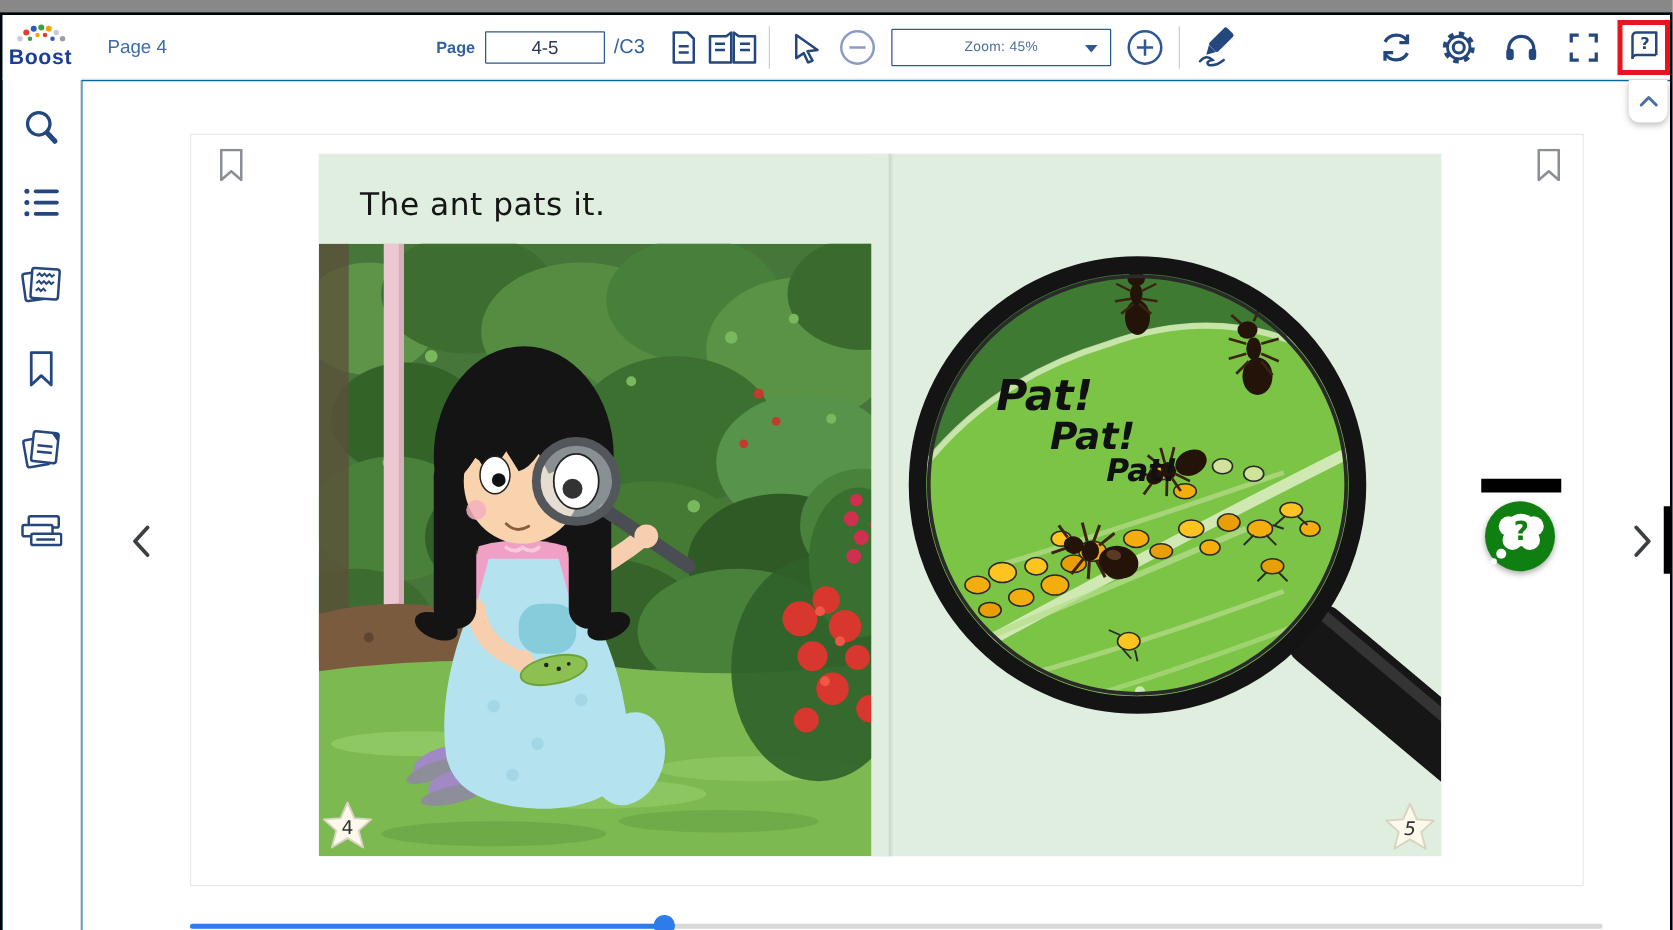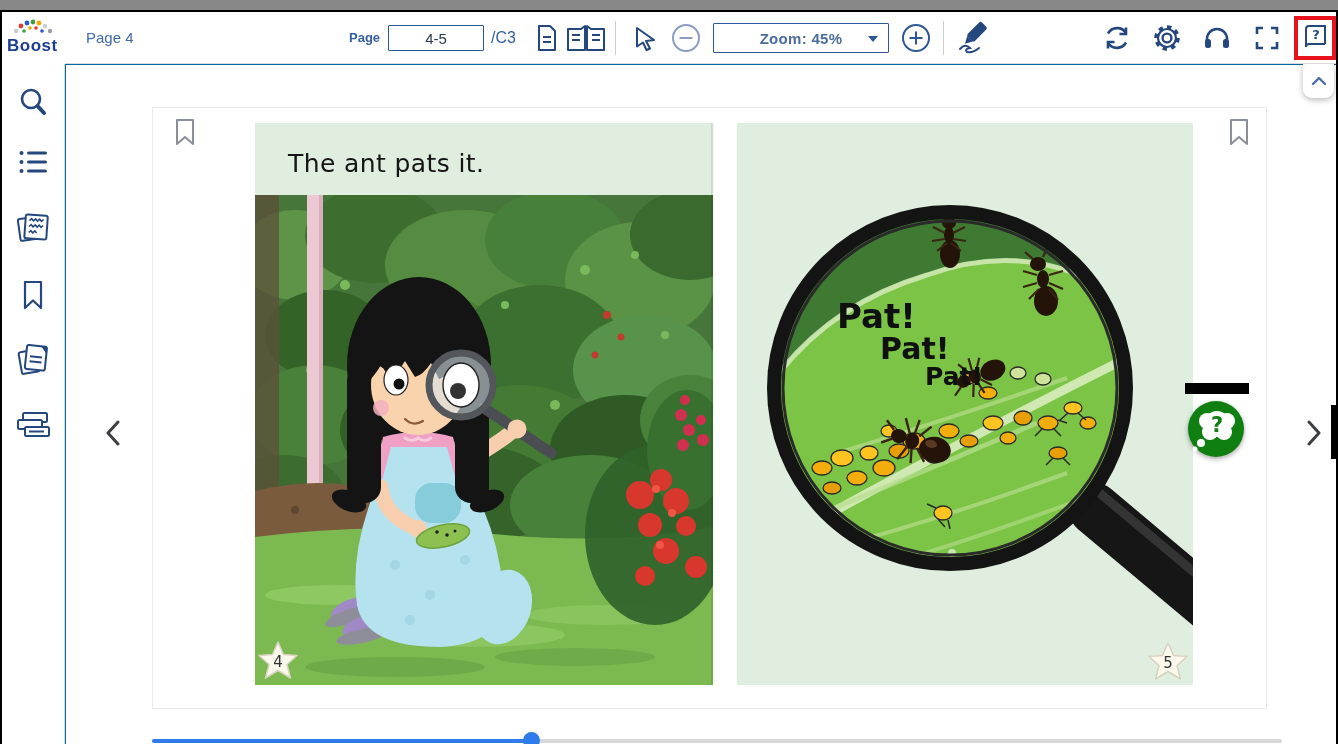--- a/index.html
+++ b/index.html
@@ -30,21 +30,21 @@
     font-size:15px; color:#2b3a52; font-family:"Liberation Sans",sans-serif; background:#fff;
   }
   .page-suffix { position:absolute; left:489px; top:0; height:52px; line-height:52px; font-size:16px; color:#33609f; }
   .hicon { position:absolute; top:8px; width:36px; height:36px; display:flex; align-items:center; justify-content:center; cursor:pointer; background:none; border:none; }
   .vdivider { position:absolute; top:9px; width:1px; height:34px; background:#cfcfcf; }
   .zoom-box {
     position:absolute; left:711px; top:11px; width:176px; height:30px;
     border:1.5px solid #2d5797; border-radius:1px; background:#fff;
     display:flex; align-items:center; justify-content:center; cursor:pointer;
   }
-  .zoom-box .zlabel { font-size:15px; color:#4a6d9e; letter-spacing:.3px;font-weight:bold; }
+  .zoom-box .zlabel { font-size:11px; color:#4a6d9e; letter-spacing:.3px; }
   .zoom-caret { position:absolute; right:10px; top:12px; width:0; height:0; border-left:5px solid transparent; border-right:5px solid transparent; border-top:6px solid #2d5797; }
   .help-wrap {
     position:absolute; left:1292px; top:4px; width:42px; height:44px;
     border:4px solid #e8131c; display:flex; align-items:center; justify-content:center;
     background:#fff; cursor:pointer;
   }
   
   .sidebar {
     position:absolute; left:0; top:52px; width:63px; height:685px;
     background:#fff; border-right:1px solid #dadada; z-index:15;
@@ -57,21 +57,21 @@
     background:#fff; border-radius:0 0 9px 9px; box-shadow:0 2px 6px rgba(0,0,0,.28);
     display:flex; align-items:center; justify-content:center; cursor:pointer; border:none; z-index:18;
   }
   .book-card {
     position:absolute; left:150px; top:95px; width:1115px; height:602px;
     background:#fff; border:1px solid #e9e9e9;
   }
   .bookmark-btn { position:absolute; top:11px; width:22px; height:28px; background:none; border:none; cursor:pointer; }
   .page { position:absolute; top:15px; height:562px; background:#dfeede; overflow:hidden; }
   .page-left { left:102px; width:458px; }
-  .page-right { left:584px; width:456px; }
+  .page-right { left:544px; width:456px;font-style:italic; }
   .spine { position:absolute; left:558px; top:15px; width:4px; height:562px; background:linear-gradient(90deg, rgba(0,0,0,.10), rgba(0,0,0,0)); z-index:5; }
   .story-text { position:absolute; left:33px; top:26px; font-size:25px; color:#151515; letter-spacing:.4px; font-family:"DejaVu Sans",sans-serif; }
   .photo { position:absolute; left:0; top:72px; }
   .star-badge { position:absolute; width:44px; height:44px; z-index:6; }
   .nav-arrow { position:absolute; width:32px; height:36px; background:none; border:none; cursor:pointer; display:flex; align-items:center; justify-content:center; }
   .tts-bar { position:absolute; left:1183px; top:371px; width:64px; height:11px; background:#000; }
   .help-bubble {
     position:absolute; left:1186px; top:389px; width:56px; height:56px; border-radius:50%;
     background:#0f7f11; border:none; cursor:pointer; box-shadow:0 2px 5px rgba(0,0,0,.35);
     display:flex; align-items:center; justify-content:center;

